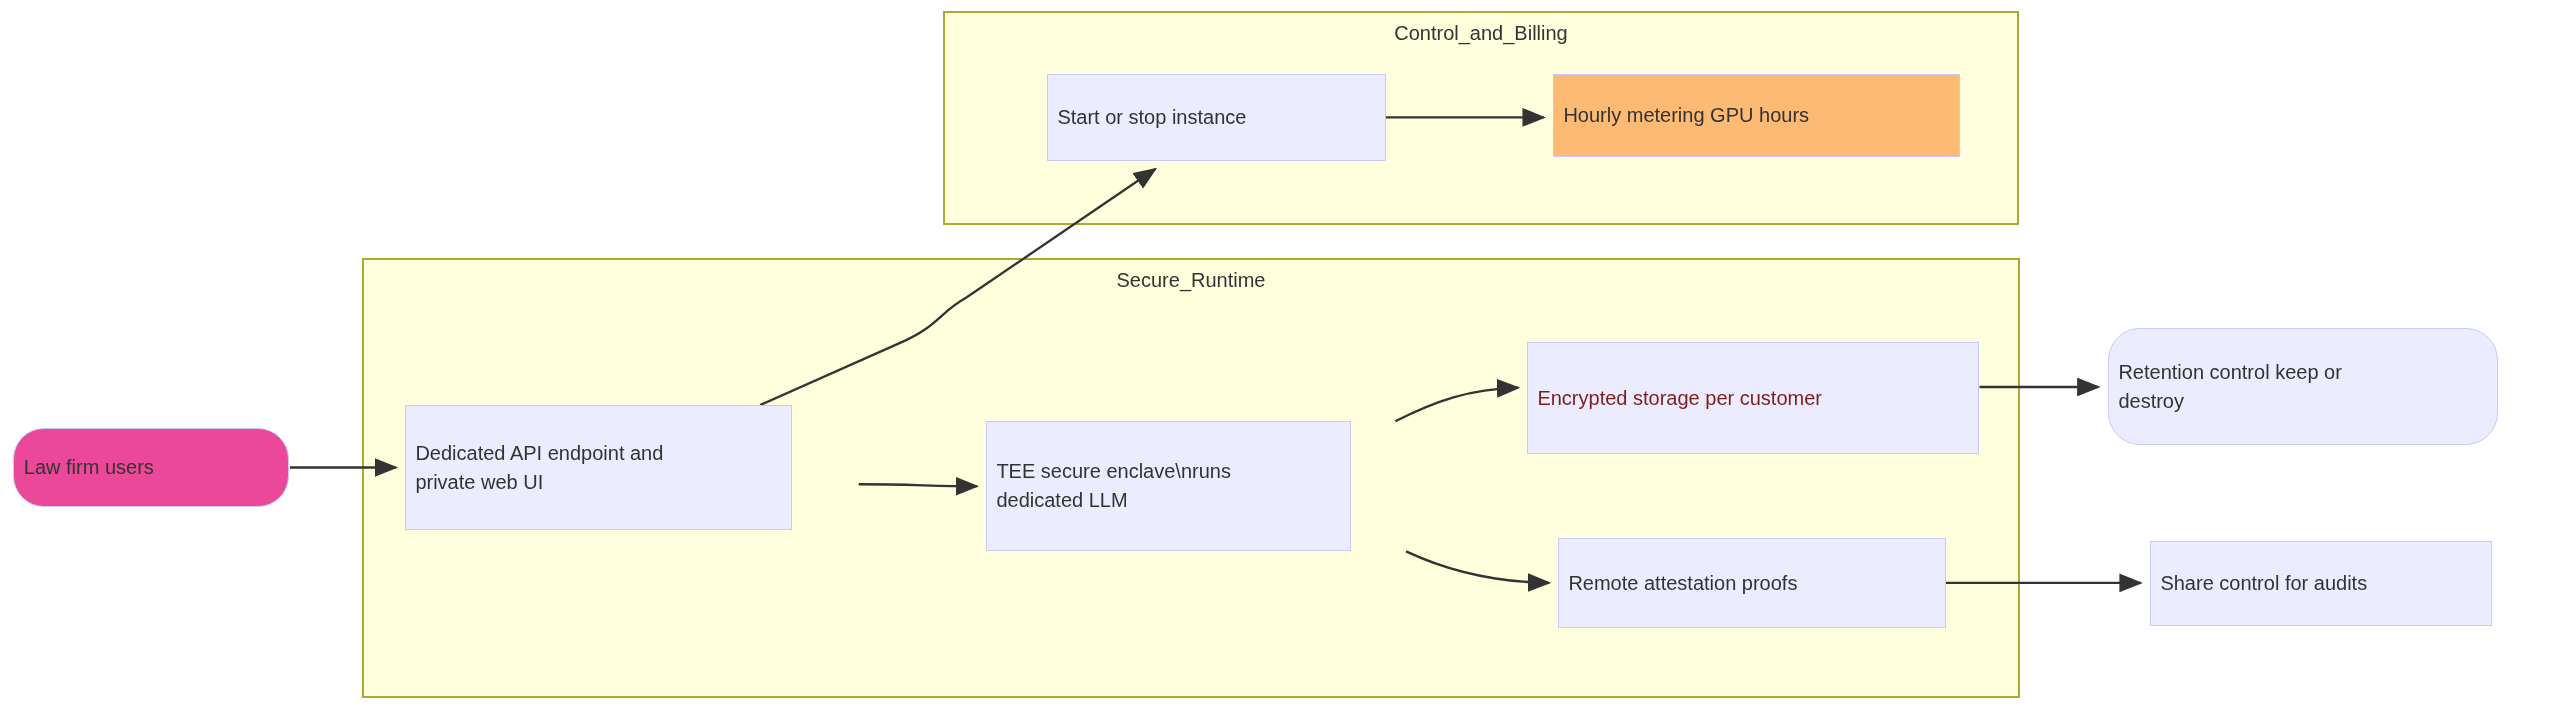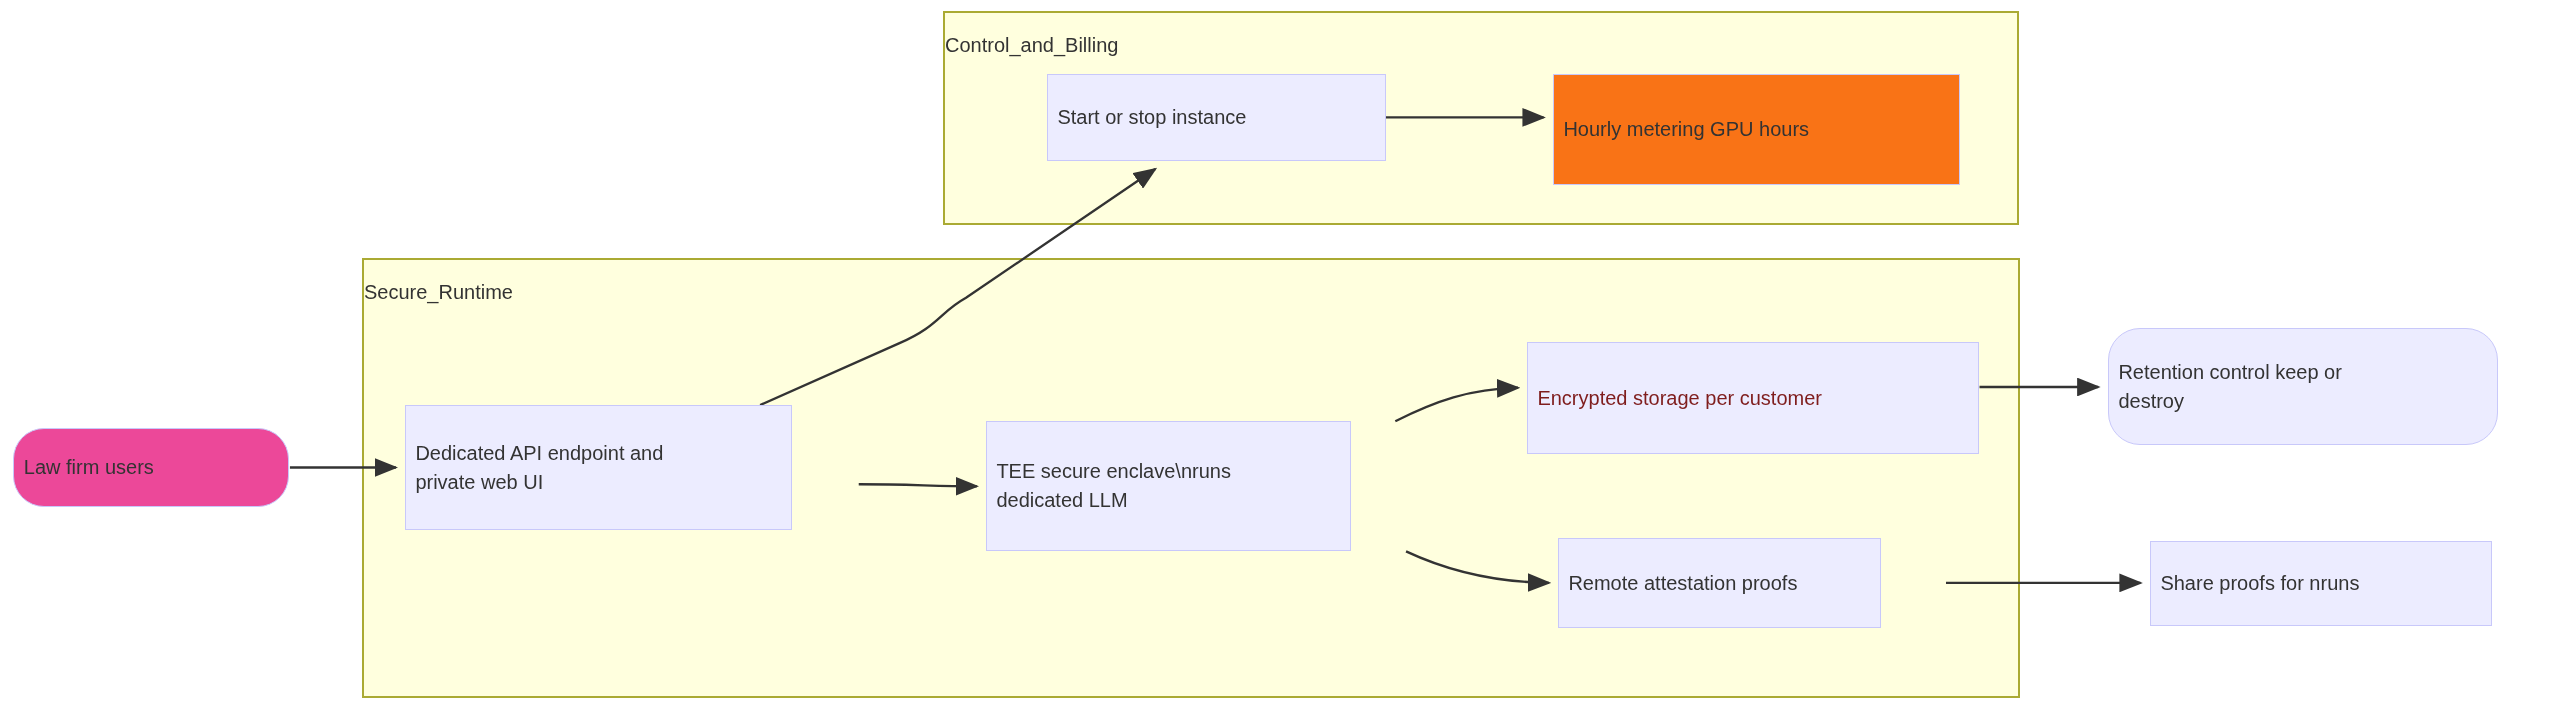--- a/index.html
+++ b/index.html
@@ -32,26 +32,25 @@
     box-sizing: border-box;
     background: #ffffde;
     border: 2px solid #aaaa33;
     border-radius: 0px;
   }
   .cluster-label {
     position: absolute;
     top: 9.4px;
     left: 0;
     width: 100%;
-    text-align: left;
+    text-align: center;
     font-size: 20px;
     color: #333333;
     font-family: "Liberation Sans", sans-serif;
     white-space: nowrap;
-    margin-top: 12px;
   }
   .node {
     position: absolute;
     box-sizing: border-box;
     background: #ececff;
     border: 1.3px solid #c8c8fa;
     border-radius: 0px;
     display: flex;
     align-items: center;
     justify-content: center;
@@ -110,35 +109,35 @@
 
   <div class="node" id="node-tee_enclave" style="left: 986px; top: 421px; width: 365px; height: 130px; background: rgb(236, 236, 255); border-color: rgb(200, 200, 250); color: rgb(51, 51, 51);">
     <span class="node-label">TEE secure enclave\nruns
 dedicated LLM</span>
   </div>
 
   <div class="node" id="node-encrypted_storage" style="left: 1527px; top: 342px; width: 452px; height: 112px; background: rgb(236, 236, 255); border-color: rgb(200, 200, 250); color: #7f1d1d;">
     <span class="node-label">Encrypted storage per customer</span>
   </div>
 
-  <div class="node" id="node-remote_attestation" style="left: 1558px; top: 538px; width: 323px; height: 90px; background: rgb(236, 236, 255); border-color: rgb(200, 200, 250); color: rgb(51, 51, 51);">
+  <div class="node" id="node-remote_attestation" style="left: 1558px; top: 538px; width: 388px; height: 90px; background: rgb(236, 236, 255); border-color: rgb(200, 200, 250); color: rgb(51, 51, 51);">
     <span class="node-label">Remote attestation proofs</span>
   </div>
 
   <div class="node" id="node-retention_control" style="left: 2108px; top: 328px; width: 390px; height: 117px; background: rgb(236, 236, 255); border-color: rgb(200, 200, 250); color: rgb(51, 51, 51); border-radius: 32px;">
     <span class="node-label">Retention control keep or
 destroy</span>
   </div>
 
   <div class="node" id="node-share_proofs" style="left: 2150px; top: 541px; width: 342px; height: 85px; background: rgb(236, 236, 255); border-color: rgb(200, 200, 250); color: rgb(51, 51, 51);">
-    <span class="node-label">Share proofs for nruns</span>
+    <span class="node-label">Share control for audits</span>
   </div>
 
   <div class="node" id="node-start_stop_instance" style="left: 1047px; top: 74px; width: 339px; height: 87px; background: rgb(236, 236, 255); border-color: rgb(200, 200, 250); color: rgb(51, 51, 51);">
     <span class="node-label">Start or stop instance</span>
   </div>
 
-  <div class="node" id="node-hourly_metering" style="left: 1553px; top: 74px; width: 407px; height: 111px; background: #f97316; border-color: rgb(200, 200, 250); color: rgb(51, 51, 51);">
+  <div class="node" id="node-hourly_metering" style="left: 1553px; top: 74px; width: 407px; height: 83px; background: #fdba74; border-color: rgb(200, 200, 250); color: rgb(51, 51, 51);">
     <span class="node-label">Hourly metering GPU hours</span>
   </div>
 
 </div>
 
 
 </body></html>

